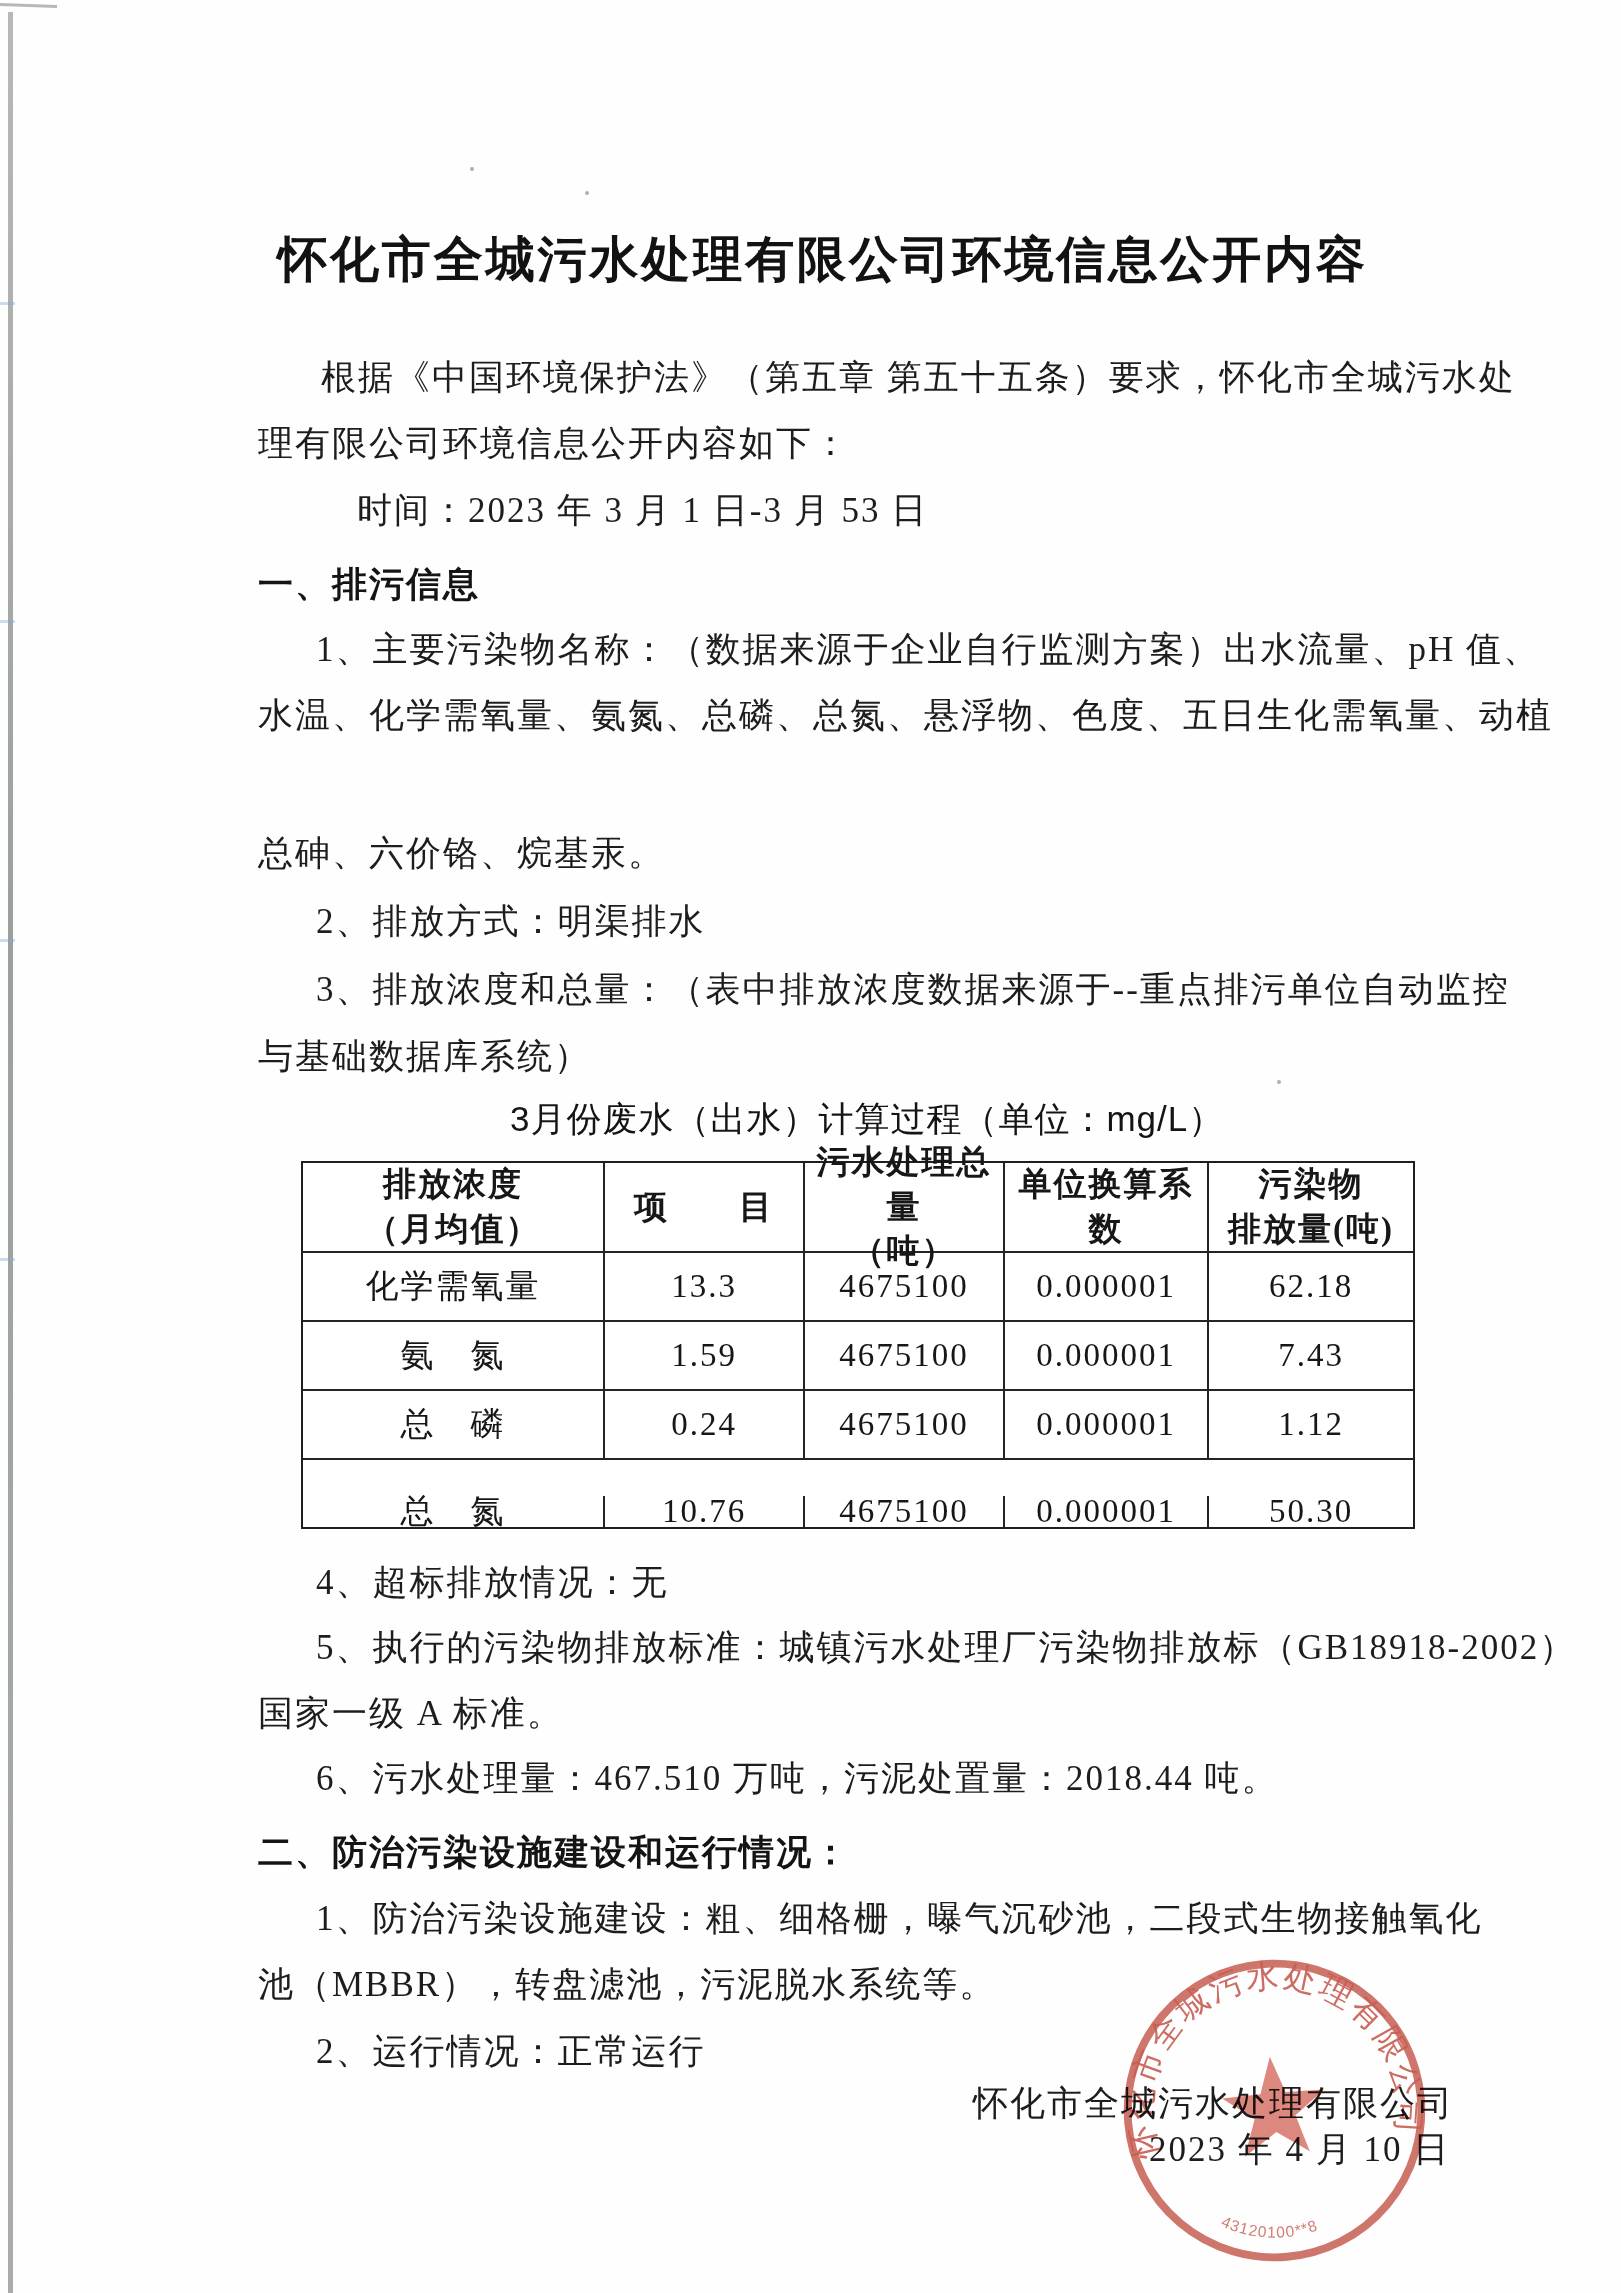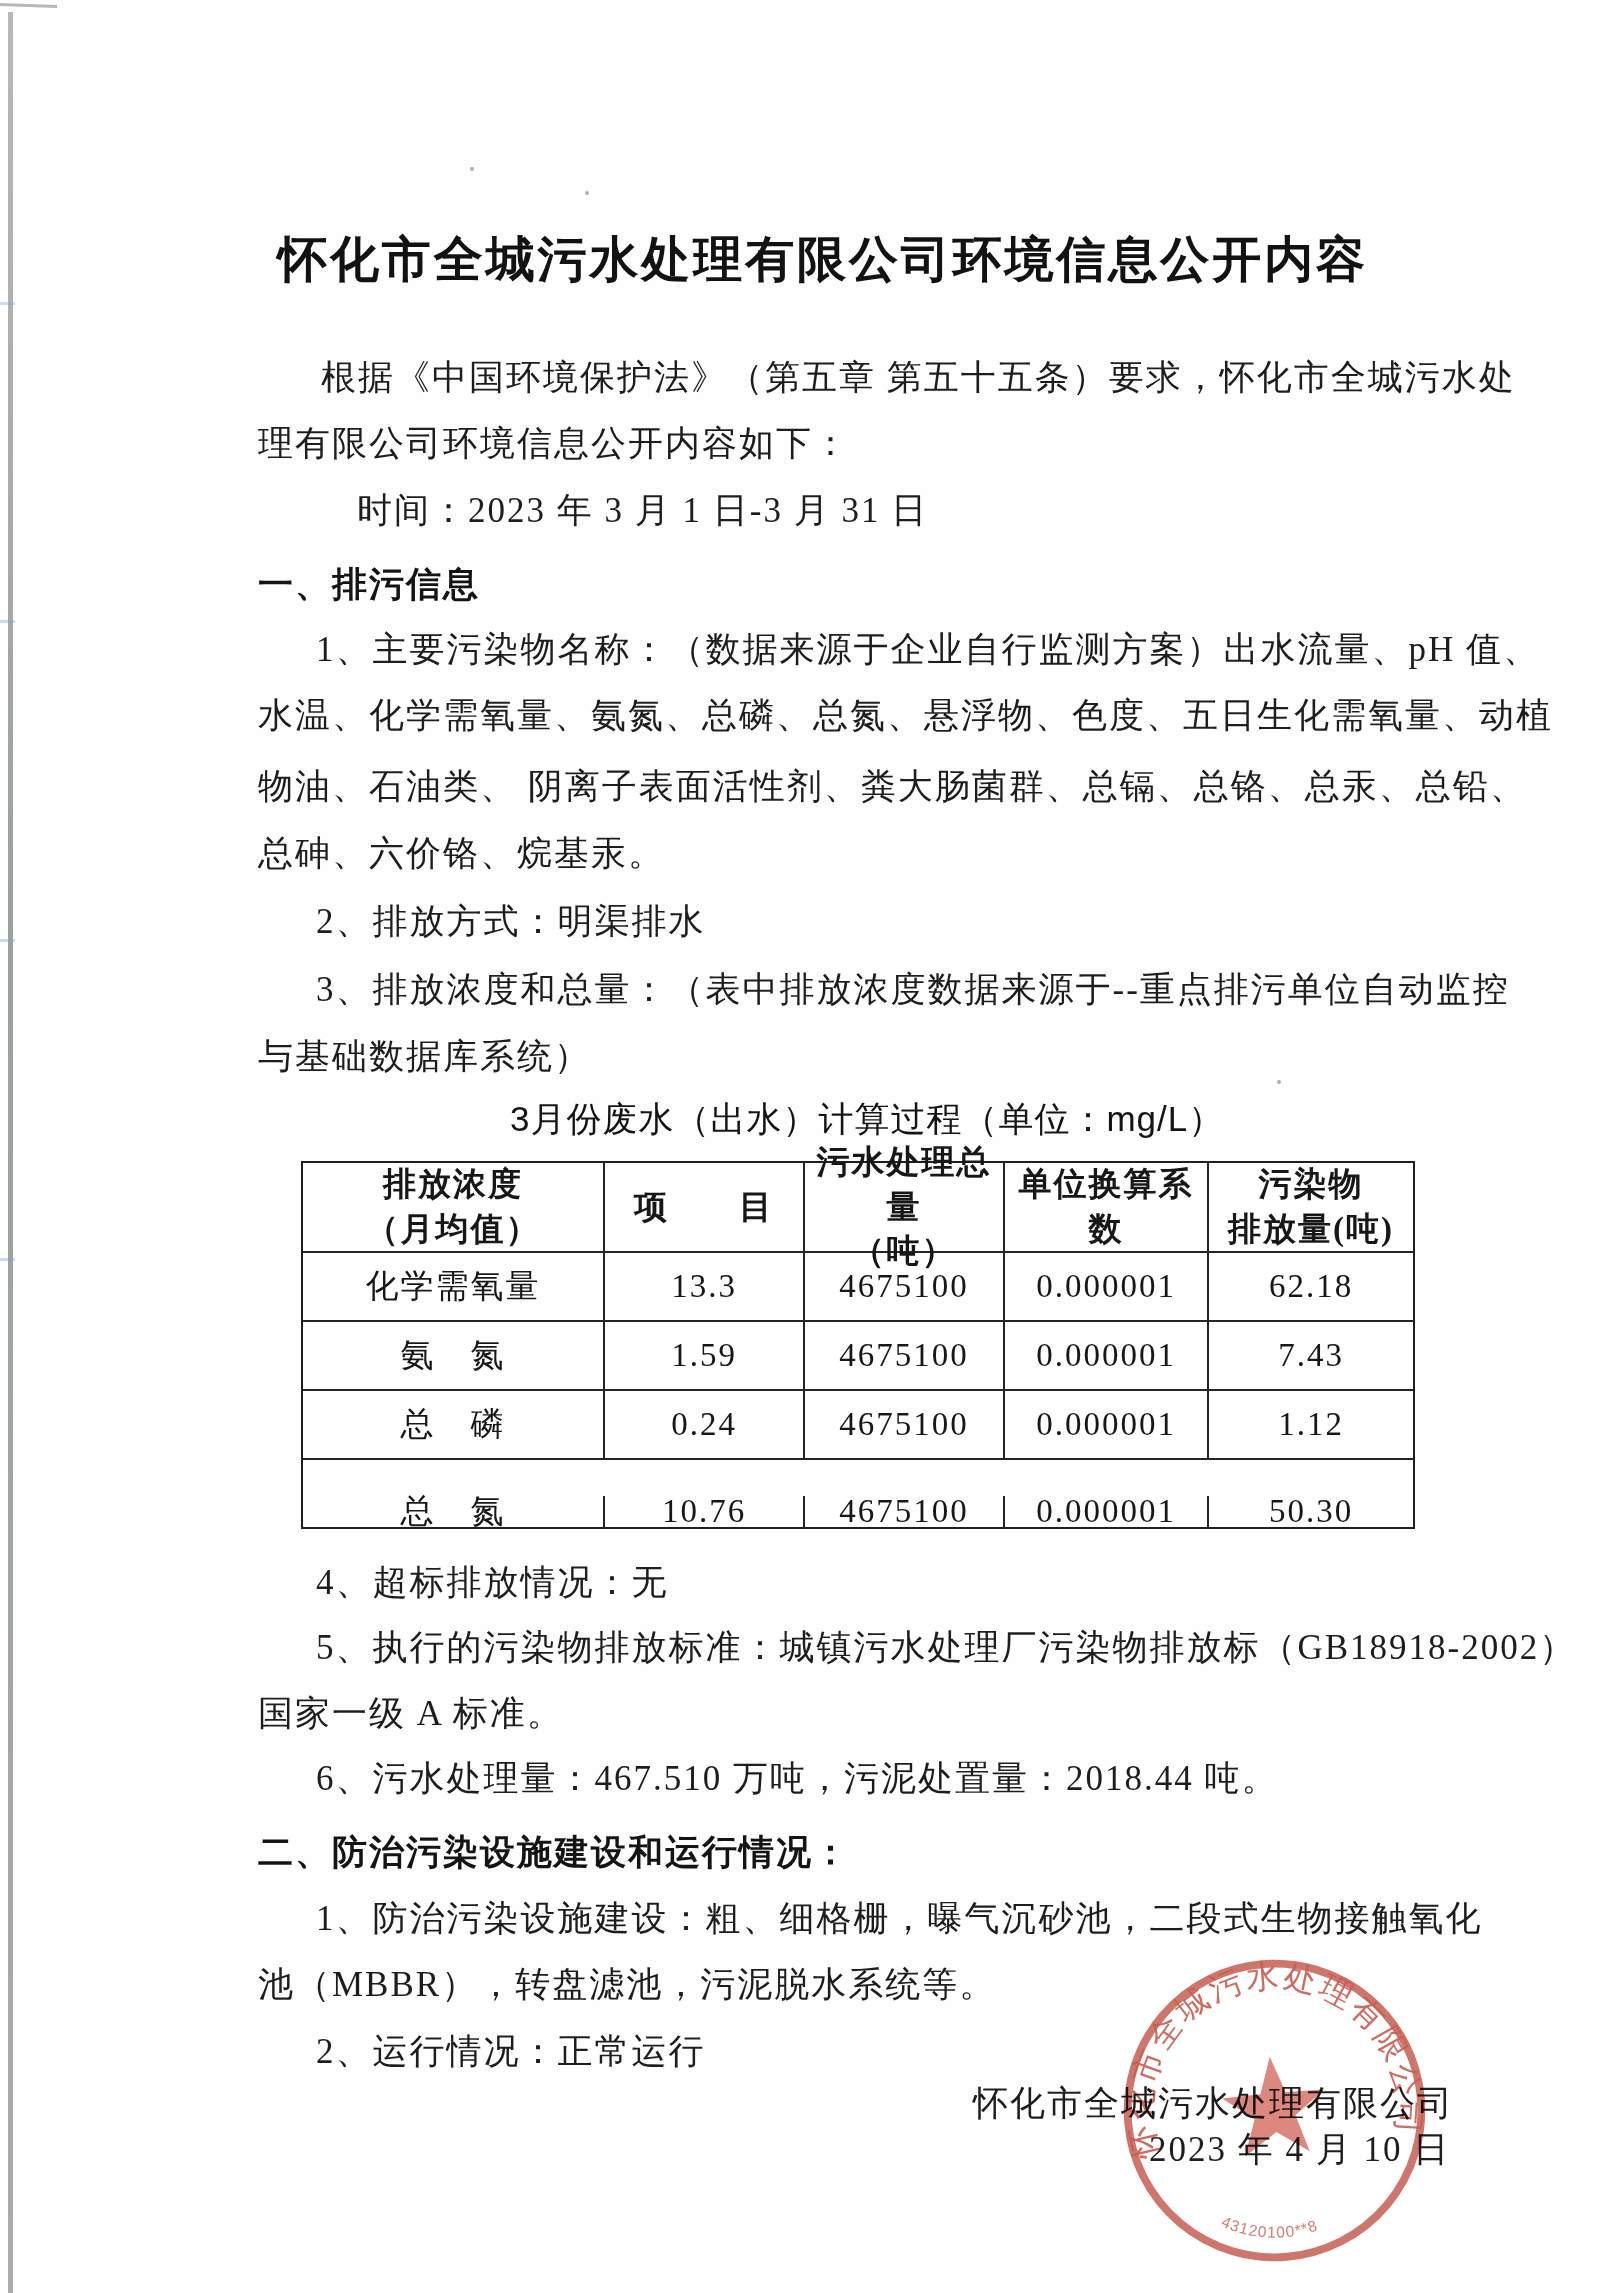--- a/index.html
+++ b/index.html
@@ -58,25 +58,24 @@
   <div class="tick" style="top:939px"></div>
   <div class="tick" style="top:1258px"></div>
   <div class="speck" style="left:470px;top:167px"></div>
   <div class="speck" style="left:585px;top:191px"></div>
   <div class="speck" style="left:1277px;top:1080px"></div>
 
   <div class="doc-title">怀化市全城污水处理有限公司环境信息公开内容</div>
 
   <div class="ln" style="top:426px;left:258px">理有限公司环境信息公开内容如下：</div>
   <div class="ln" style="top:360px;left:321px">根据《中国环境保护法》（第五章 第五十五条）要求，怀化市全城污水处</div>
-  <div class="ln" style="top:493px;left:357px">时间：2023 年 3 月 1 日-3 月 31 日</div>
+  <div class="ln" style="top:493px;left:357px">时间：2023 年 3 月 1 日-3 月 53 日</div>
   <div class="ln hd" style="top:566px;left:258px">一、排污信息</div>
   <div class="ln" style="top:632px;left:316px">1、主要污染物名称：（数据来源于企业自行监测方案）出水流量、pH 值、</div>
   <div class="ln" style="top:698px;left:258px">水温、化学需氧量、氨氮、总磷、总氮、悬浮物、色度、五日生化需氧量、动植</div>
-  <div class="ln" style="top:769px;left:258px">物油、石油类、 阴离子表面活性剂、粪大肠菌群、总镉、总铬、总汞、总铅、</div>
   <div class="ln" style="top:836px;left:258px">总砷、六价铬、烷基汞。</div>
   <div class="ln" style="top:904px;left:316px">2、排放方式：明渠排水</div>
   <div class="ln" style="top:972px;left:316px">3、排放浓度和总量：（表中排放浓度数据来源于--重点排污单位自动监控</div>
   <div class="ln" style="top:1039px;left:258px">与基础数据库系统）</div>
   <div class="ln" style="top:1565px;left:316px">4、超标排放情况：无</div>
   <div class="ln" style="top:1630px;left:316px">5、执行的污染物排放标准：城镇污水处理厂污染物排放标（GB18918-2002）</div>
   <div class="ln" style="top:1696px;left:258px">国家一级 A 标准。</div>
   <div class="ln" style="top:1761px;left:316px">6、污水处理量：467.510 万吨，污泥处置量：2018.44 吨。</div>
   <div class="ln hd" style="top:1834px;left:258px">二、防治污染设施建设和运行情况：</div>
   <div class="ln" style="top:1901px;left:316px">1、防治污染设施建设：粗、细格栅，曝气沉砂池，二段式生物接触氧化</div>

